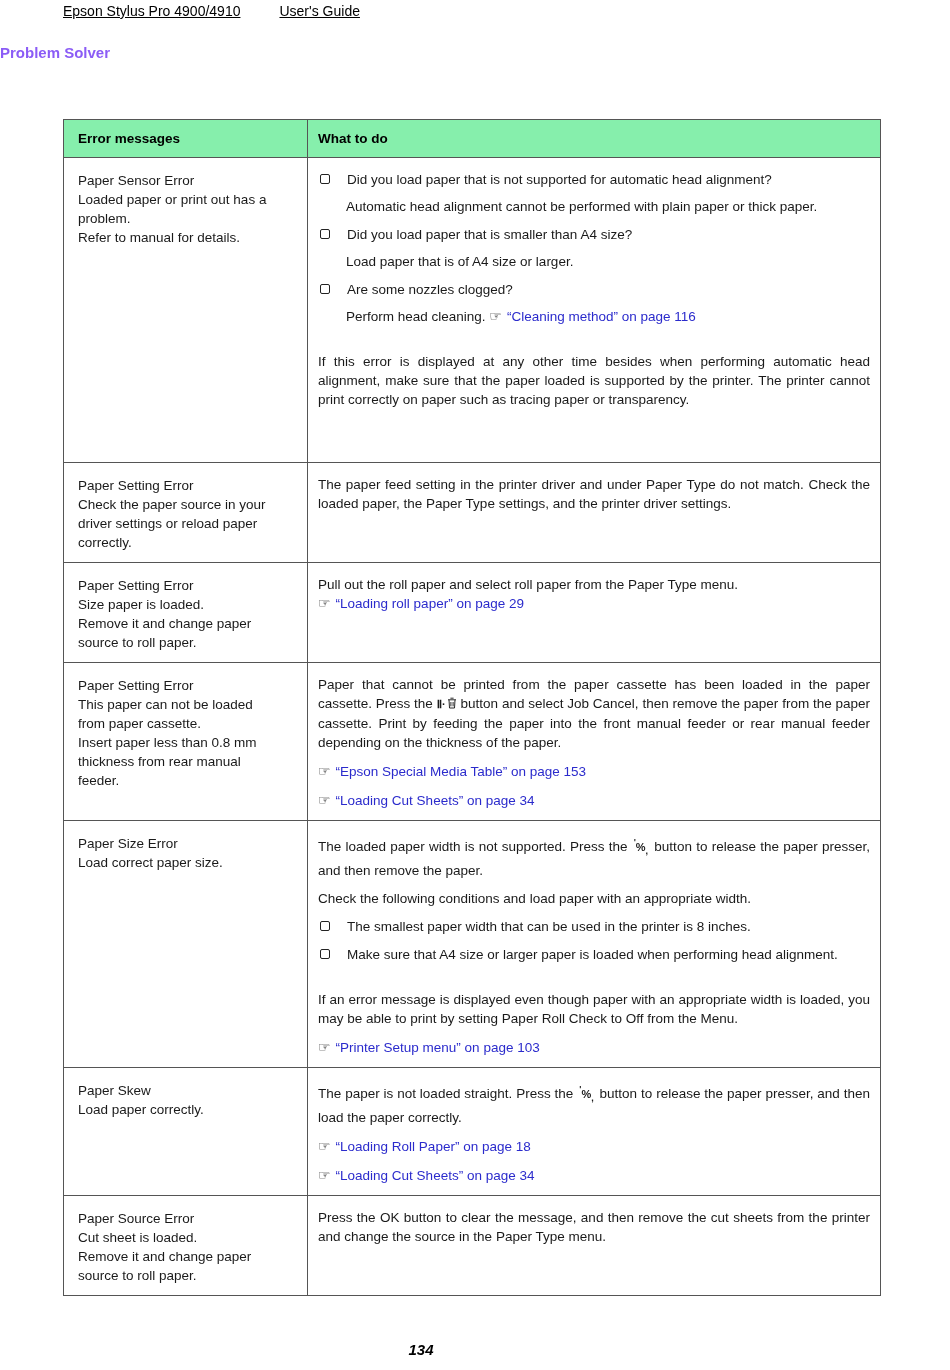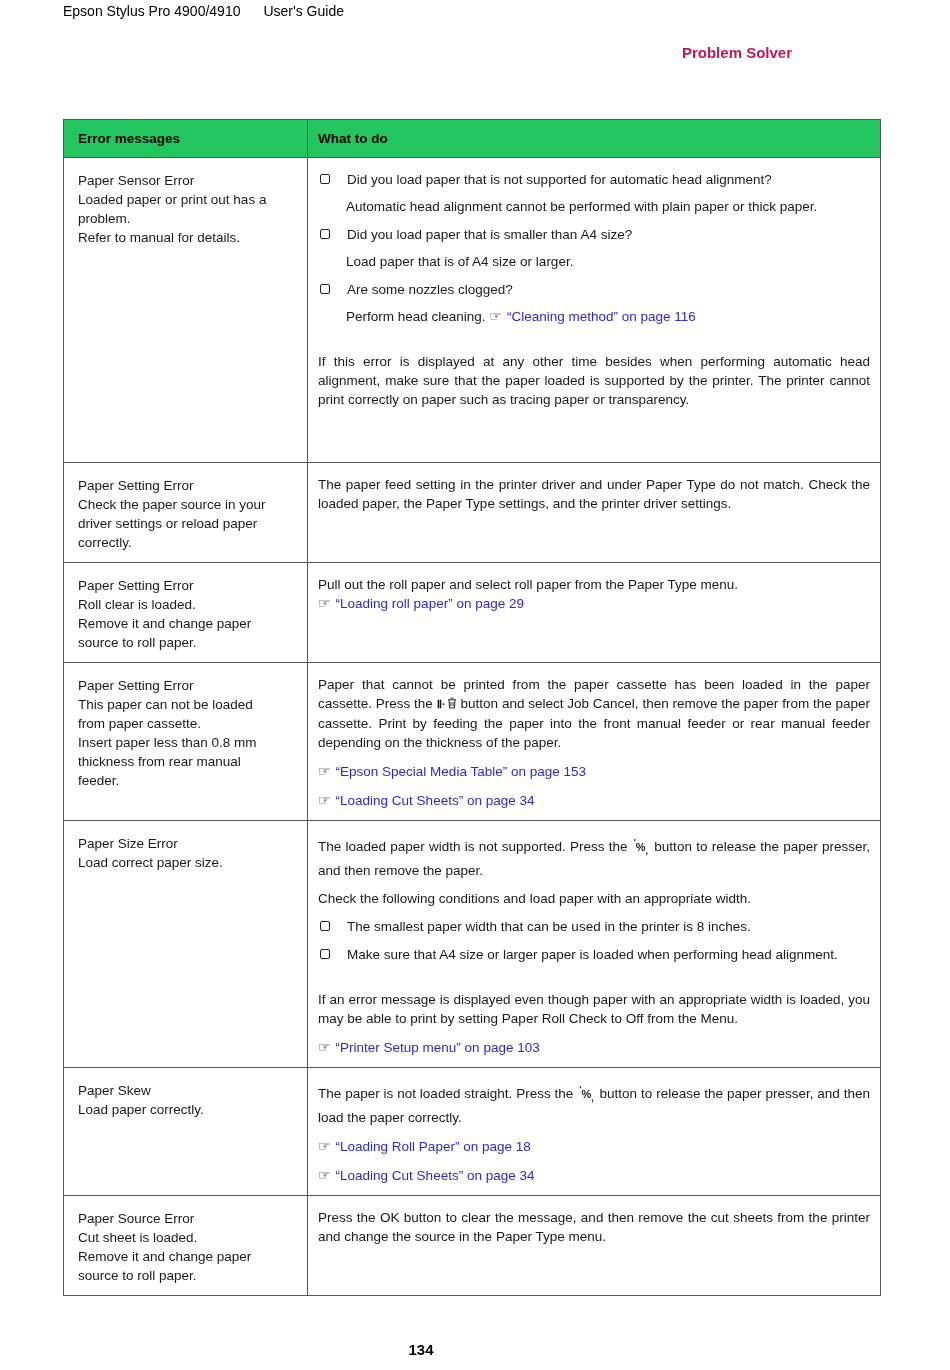--- a/index.html
+++ b/index.html
@@ -1,25 +1,25 @@
 <!DOCTYPE html>
 <html><head>
 <meta charset="utf-8">
 <style>
   html,body{margin:0;padding:0;}
   body{
     width:950px;height:1370px;background:#ffffff;position:relative;
     font-family:"Liberation Sans", sans-serif;color:#1a1a1a;
     -webkit-font-smoothing:antialiased;
   }
-  .doc-header{position:absolute;left:63px;top:3px;font-size:14px;color:#000;display:flex;gap:23px;}
-  .page-title{position:absolute;top:44px;left:0;width:792px;text-align:right;font-size:15px;font-weight:bold;color:#be185d;}
+  .doc-header{position:absolute;left:63px;top:3px;font-size:14px;color:#000;display:flex;gap:39px;text-decoration:underline;}
+  .page-title{position:absolute;top:44px;left:0;width:792px;text-align:left;font-size:15px;font-weight:bold;color:#8b5cf6;}
 
   .doc-table{position:absolute;left:63px;top:119px;width:818px;border:1px solid #555;box-sizing:border-box;}
-  .thead{display:flex;background:#22c55e;height:37px;box-sizing:border-box;}
+  .thead{display:flex;background:#86efac;height:37px;box-sizing:border-box;}
   .th{font-weight:bold;font-size:13.5px;color:#000;box-sizing:border-box;padding-top:11px;}
   .th.c1{width:244px;border-right:1px solid #555;padding-left:14px;}
   .th.c2{flex:1;padding-left:10px;}
 
   .row{display:flex;border-top:1px solid #555;box-sizing:border-box;}
   .tbody .row:nth-child(1){min-height:305px;}
   .tbody .row:nth-child(2){min-height:95px;}
   .tbody .row:nth-child(3){min-height:94px;}
   .tbody .row:nth-child(4){min-height:152px;}
   .tbody .row:nth-child(5){min-height:232px;}
@@ -45,21 +45,21 @@
   .ptr{color:#111;margin-right:5px;font-size:14px;}
   .link{color:#2b2bcc;cursor:pointer;}
   .bold{font-weight:normal;}
 
   .icon-pause{font-weight:bold;white-space:nowrap;font-size:11px;}
   .icon-pause svg{vertical-align:-1px;margin-left:1px;}
   .icon-release{font-size:11px;font-weight:bold;position:relative;padding:0 2px;}
   .icon-release::before{content:"'";font-size:9px;vertical-align:6px;margin-right:0px;}
   .icon-release::after{content:",";font-size:9px;vertical-align:-3px;margin-left:0px;}
 
-  .page-num{position:absolute;top:1341px;left:0;width:842px;text-align:center;font-size:15px;font-weight:bold;color:#000;}
+  .page-num{position:absolute;top:1341px;left:0;width:842px;text-align:center;font-size:15px;font-weight:bold;color:#000;font-style:italic;}
 </style>
 </head>
 <body>
 
 <div class="doc-header">
   <span>Epson Stylus Pro 4900/4910</span>
   <span>User's Guide</span>
 </div>
 
 <div class="page-title">Problem Solver</div>
@@ -100,21 +100,21 @@
           <div>Paper Setting Error</div>
           <div>Check the paper source in your driver settings or reload paper correctly.</div>
         </div>
         <div class="cell-right">
           <div class="blk para"><span>The paper feed setting in the printer driver and under Paper Type do not match. Check the loaded paper, the Paper Type settings, and the printer driver settings.</span></div>
         </div>
       </div>
       <div class="row">
         <div class="cell-left">
           <div>Paper Setting Error</div>
-          <div>Roll clear is loaded.</div>
+          <div>Size paper is loaded.</div>
           <div>Remove it and change paper source to roll paper.</div>
         </div>
         <div class="cell-right">
           <div class="blk para"><span>Pull out the roll paper and select roll paper from the Paper Type menu.</span><br><span class="xref"><span class="ptr">☞</span><span class="link">“Loading roll paper” on page 29</span></span></div>
         </div>
       </div>
       <div class="row">
         <div class="cell-left">
           <div>Paper Setting Error</div>
           <div>This paper can not be loaded from paper cassette.</div>

